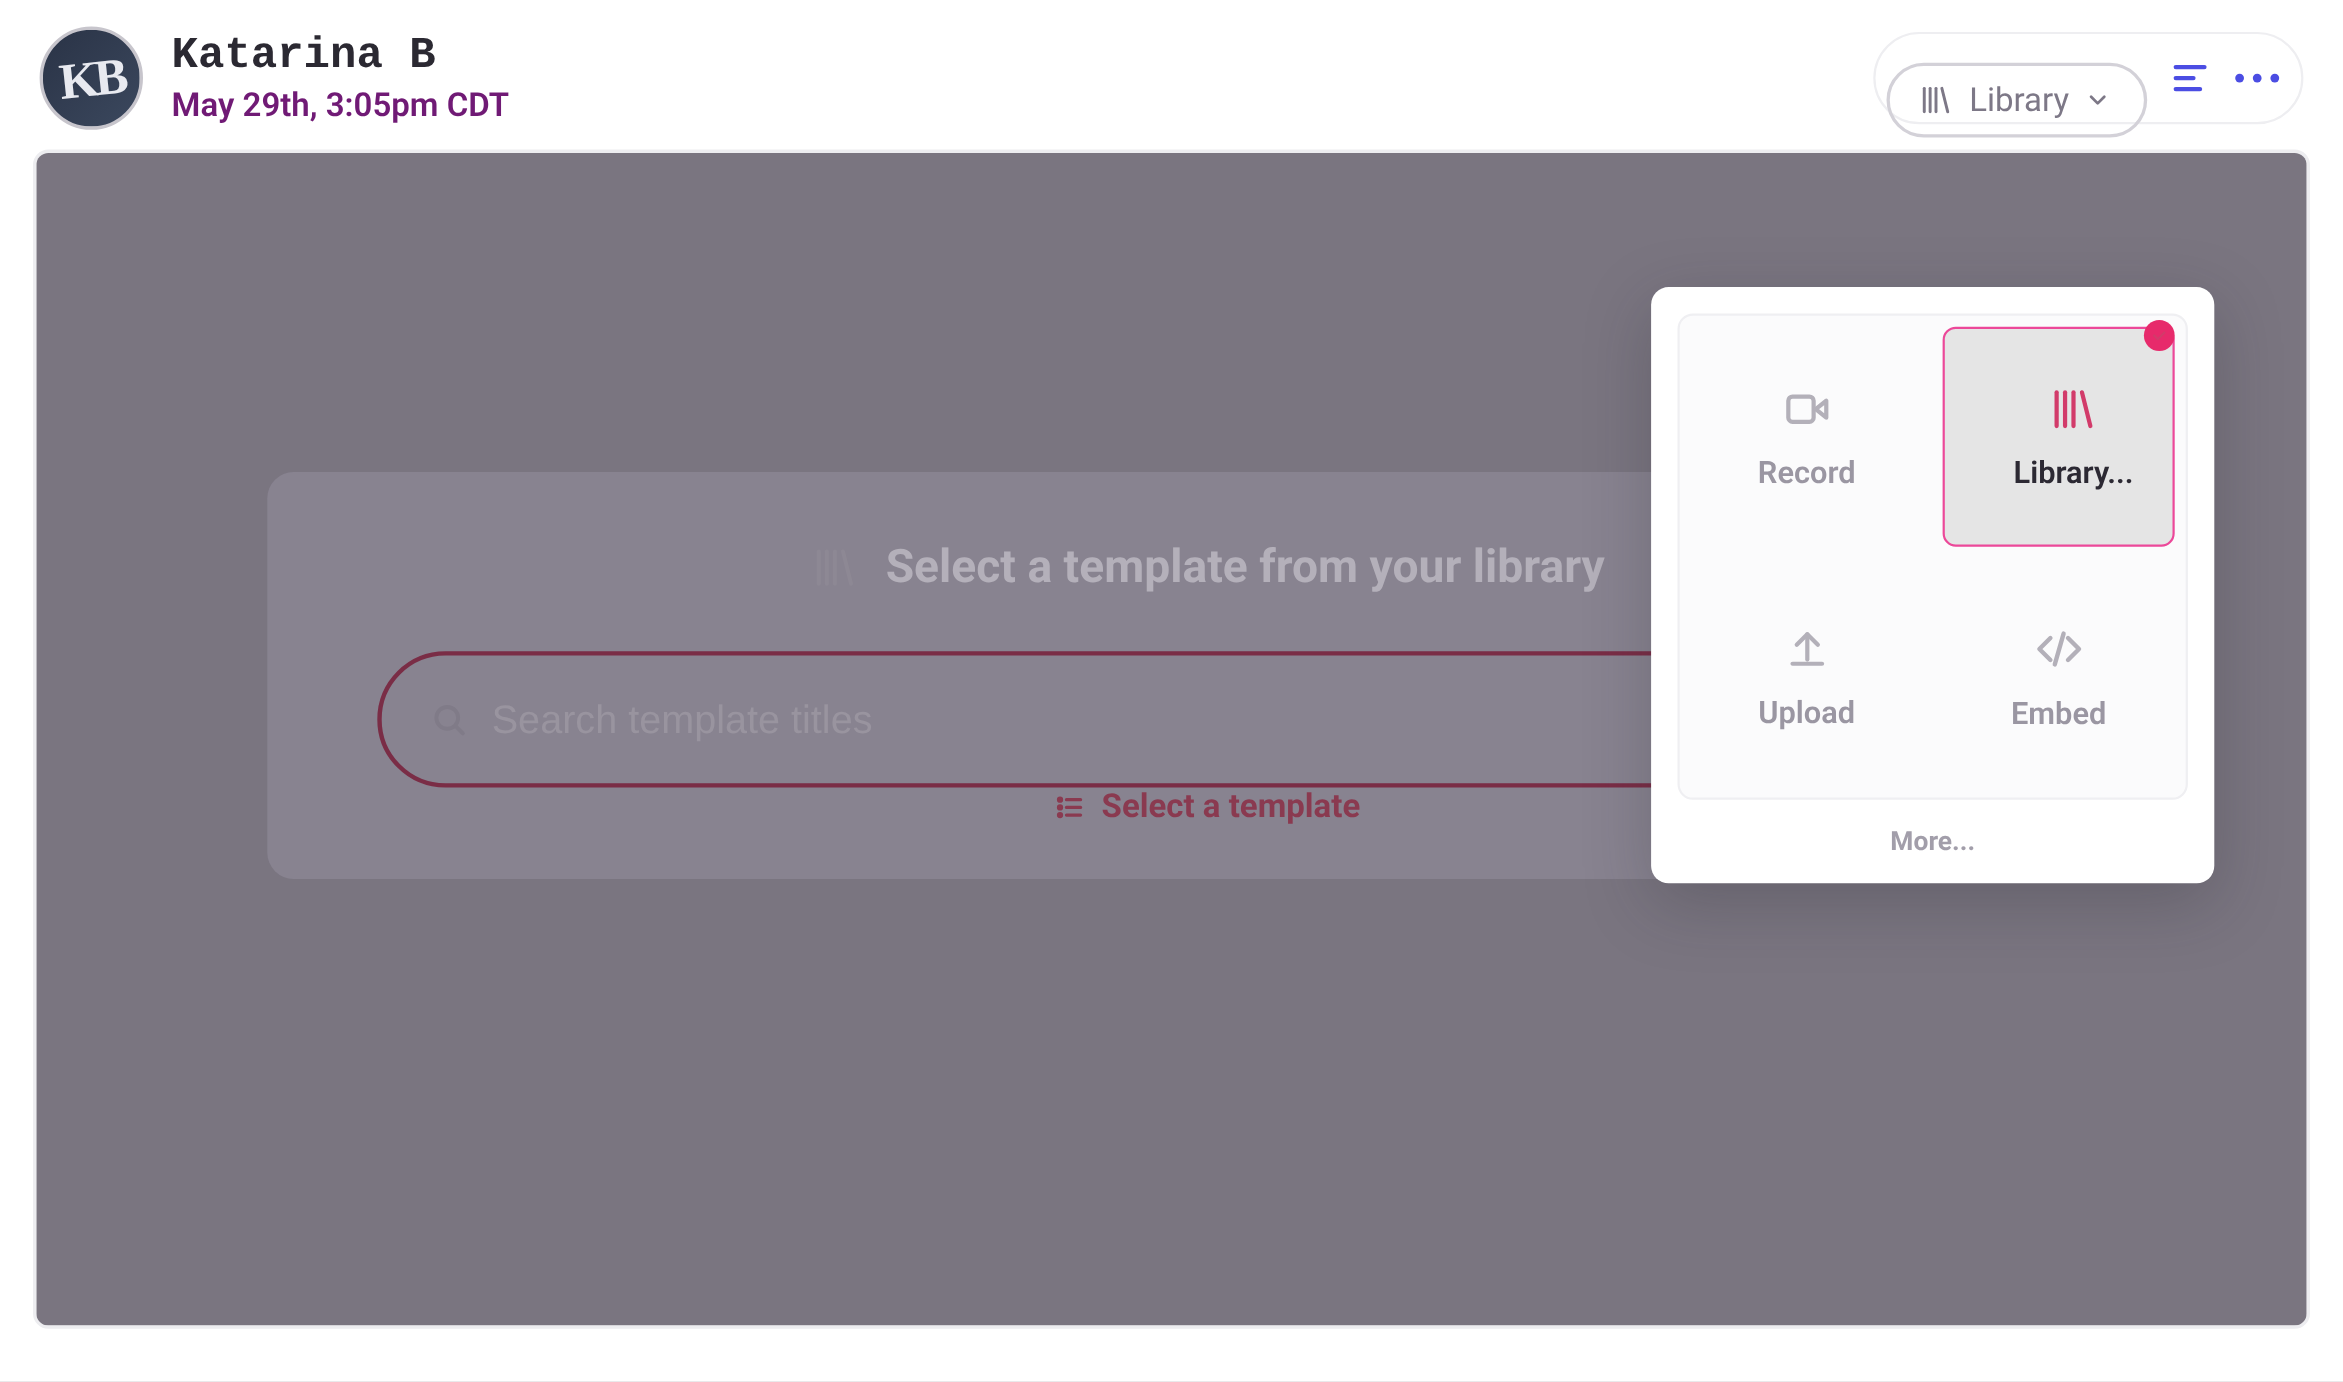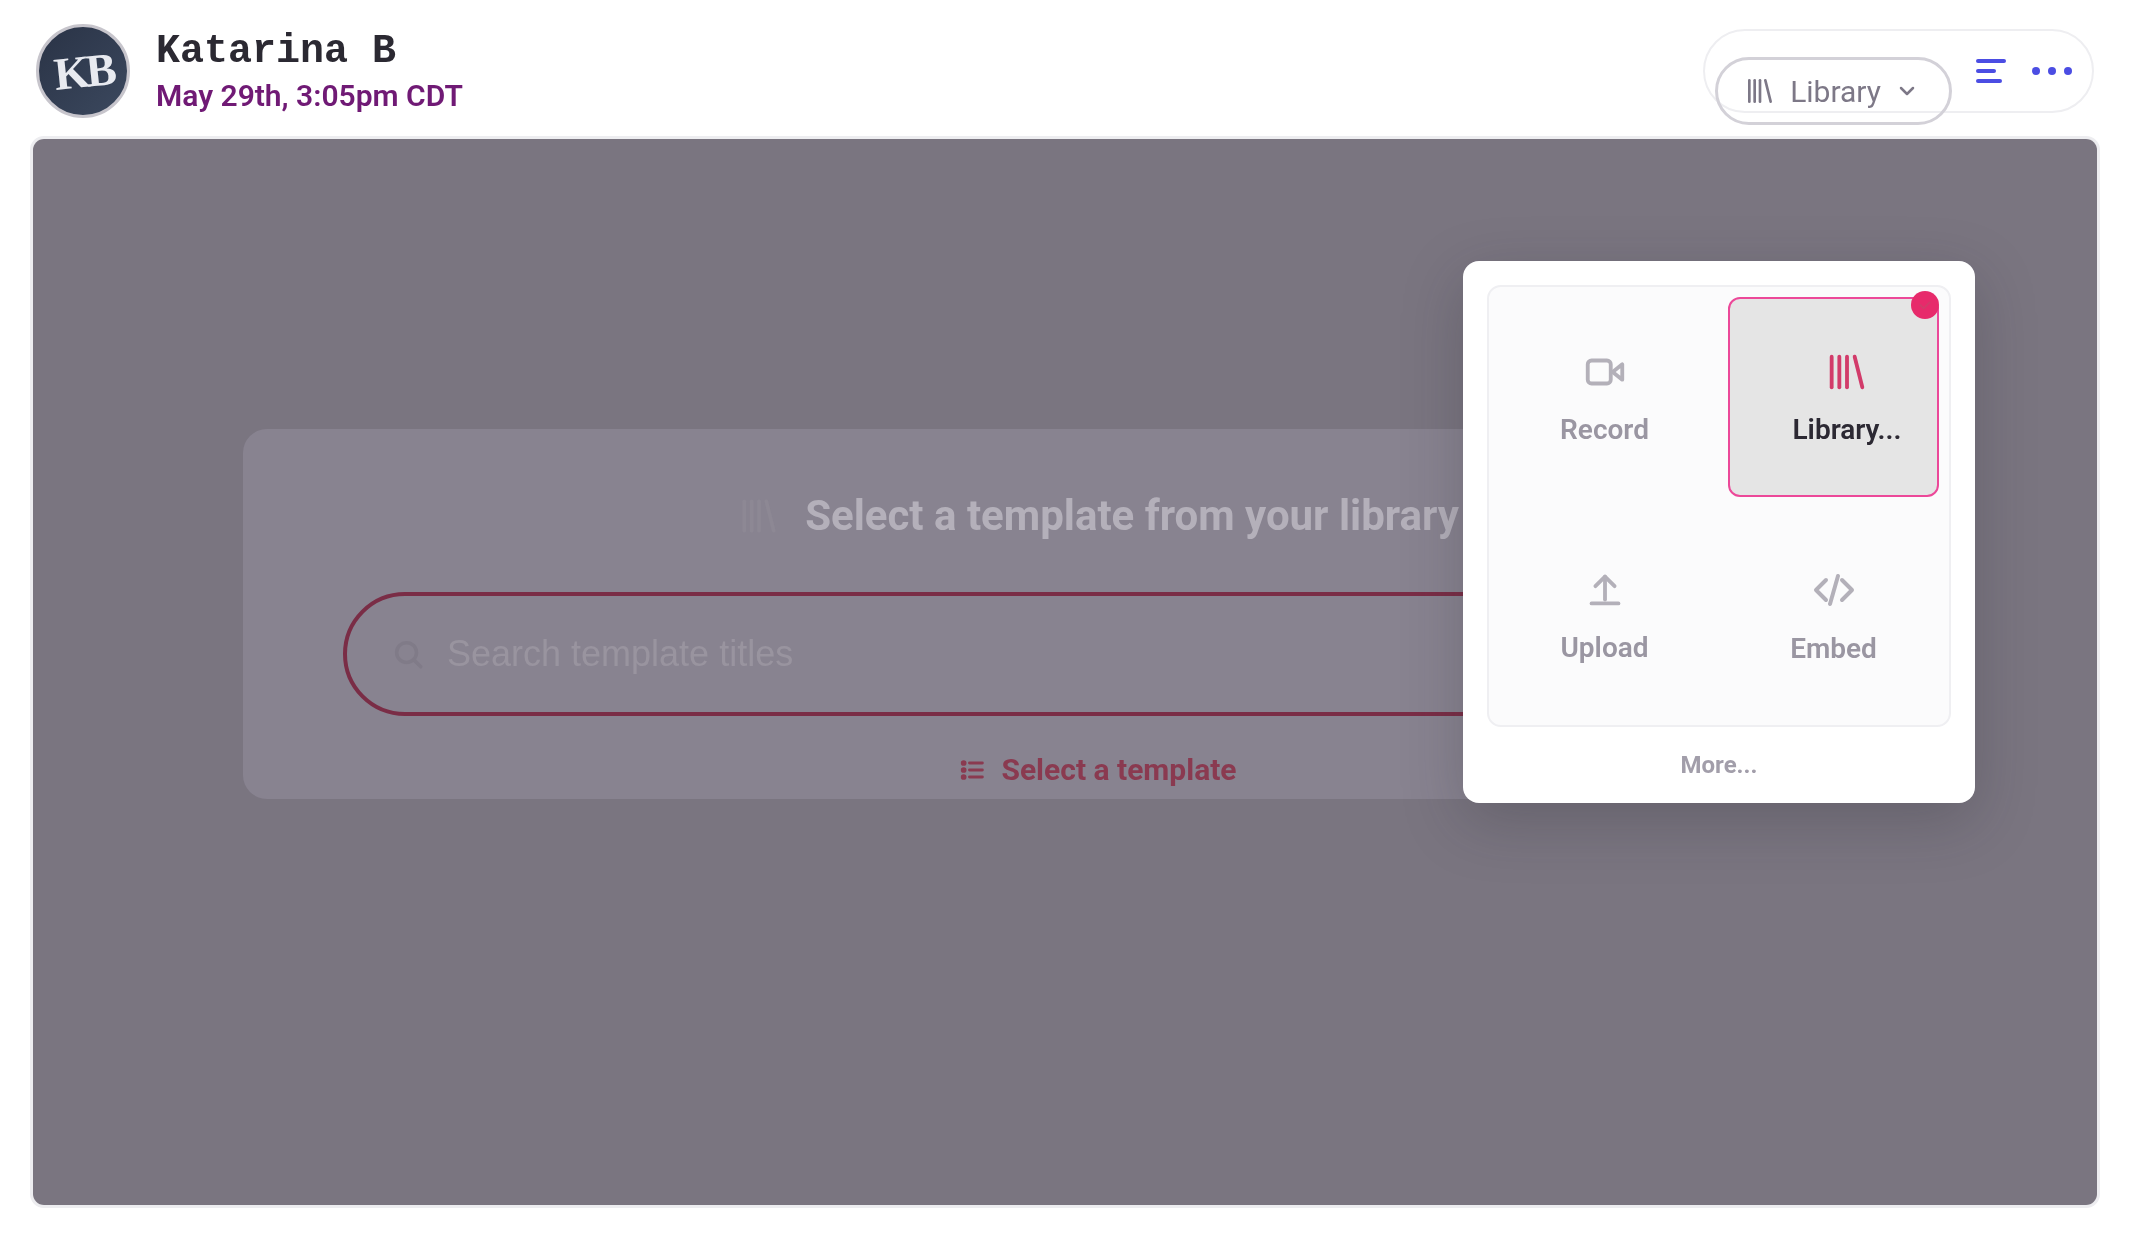--- a/index.html
+++ b/index.html
@@ -24,26 +24,26 @@
 
   .canvas-frame { position:relative; width:100%; height:1072px; border:3px solid #ededf0; border-radius:14px; overflow:hidden; }
   .canvas-bg { position:absolute; inset:0; background:#7a7580; }
   .modal { position:absolute; left:210px; top:290px; width:1710px; height:370px; background:#888390; border-radius:24px; display:flex; flex-direction:column; align-items:center; padding-top:62px; }
   .modal-title { display:flex; align-items:center; gap:24px; color:#b4b0ba; font-size:42px; font-weight:700; }
   .modal-title svg { stroke:#8d8894; }
   .search-wrap { margin-top:52px; width:1510px; height:124px; border:4px solid #7a2d46; border-radius:70px; display:flex; align-items:center; padding:0 44px; background:#888390; }
   .search-wrap svg { stroke:#807b88; margin-right:20px; flex:none; }
   .search-input { flex:1; border:none; outline:none; background:transparent; font-size:36px; font-weight:500; color:#2a2a2a; }
   .search-input::placeholder { color:#99949f; }
-  .modal-links { margin-top:36px; display:flex; gap:50px; font-size:30px; font-weight:700; }
+  .modal-links { display:flex; gap:50px; font-size:30px; font-weight:700; }
   .link-select { display:flex; align-items:center; gap:14px; color:#8a3a50; }
   .link-select svg { stroke:#8a3a50; }
   .link-record { color:#8a3a50; }
 
-  .popover { position:absolute; left:1430px; top:122px; width:512px; background:#ffffff; border-radius:16px; box-shadow:0 18px 60px rgba(40,38,48,0.25); padding:24px 24px 18px 24px; display:flex; flex-direction:column; }
+  .popover { position:absolute; left:1468px; top:122px; width:512px; background:#ffffff; border-radius:16px; box-shadow:0 18px 60px rgba(40,38,48,0.25); padding:24px 24px 18px 24px; display:flex; flex-direction:column; }
   .grid4 { display:grid; grid-template-columns:1fr 1fr; grid-template-rows:200px 200px; gap:18px; background:#fbfbfc; border:2px solid #efeff2; border-radius:14px; padding:10px; }
   .tile { position:relative; border-radius:12px; display:flex; flex-direction:column; align-items:center; justify-content:center; gap:18px; color:#9a96a2; font-size:28px; font-weight:600; cursor:pointer; }
   .tile svg { stroke:#b3b0b9; }
   .tile.selected { background:#e5e5e5; border:2px solid #ec4899; color:#2c2933;padding-left:27px; }
   .tile.selected svg { stroke:#d23b6a; }
   .tile-check { position:absolute; top:-8px; right:-2px; width:28px; height:28px; background:#e72a6b; border-radius:50%; display:flex; align-items:center; justify-content:center; }
   .tile-check svg { stroke:#fff; }
   .chips { display:flex; flex-wrap:wrap; gap:22px; margin-top:30px; }
   .chip { display:flex; align-items:center; gap:14px; height:66px; padding:0 30px; border:2px solid #ecebef; border-radius:36px; color:#8d8995; font-size:28px; font-weight:600; cursor:pointer; background:#fff; }
   .chip svg { stroke:#a8a5b0; }

